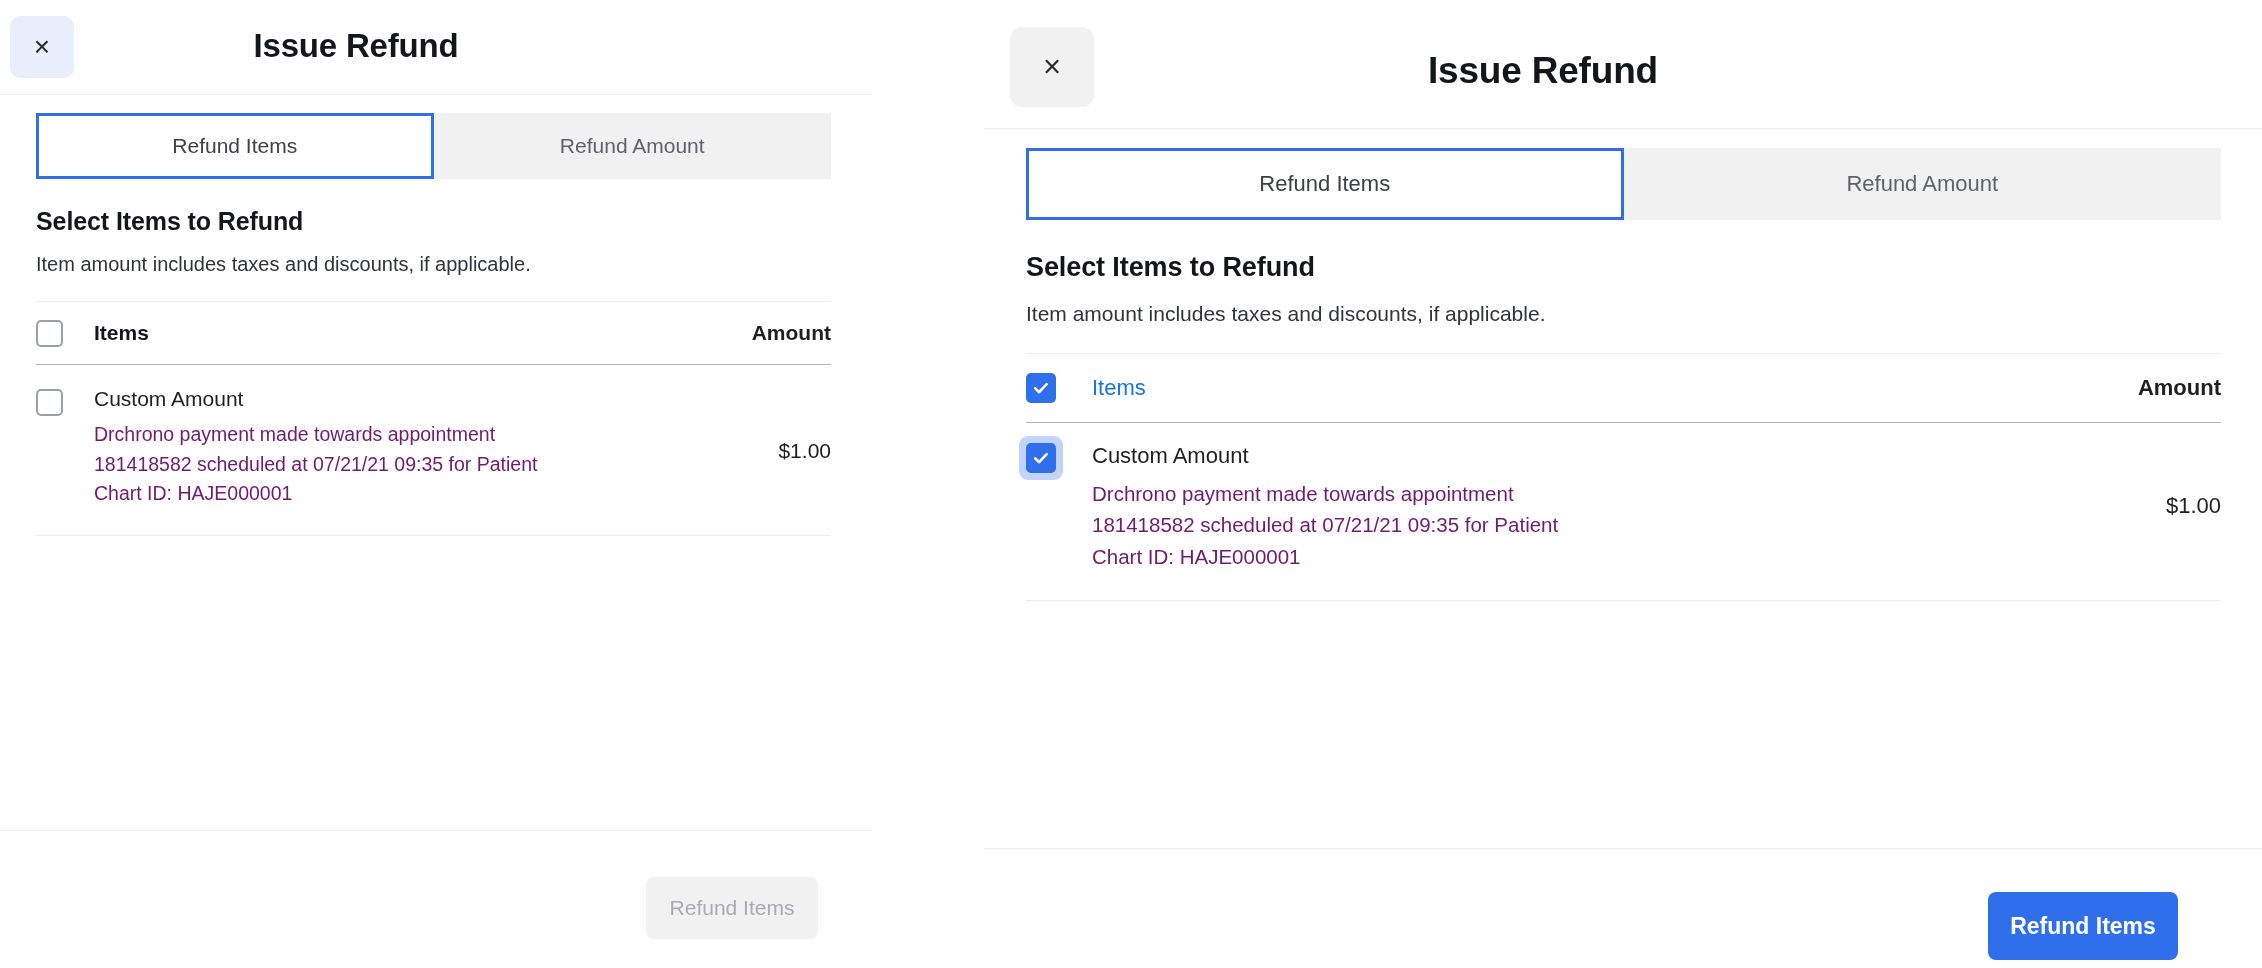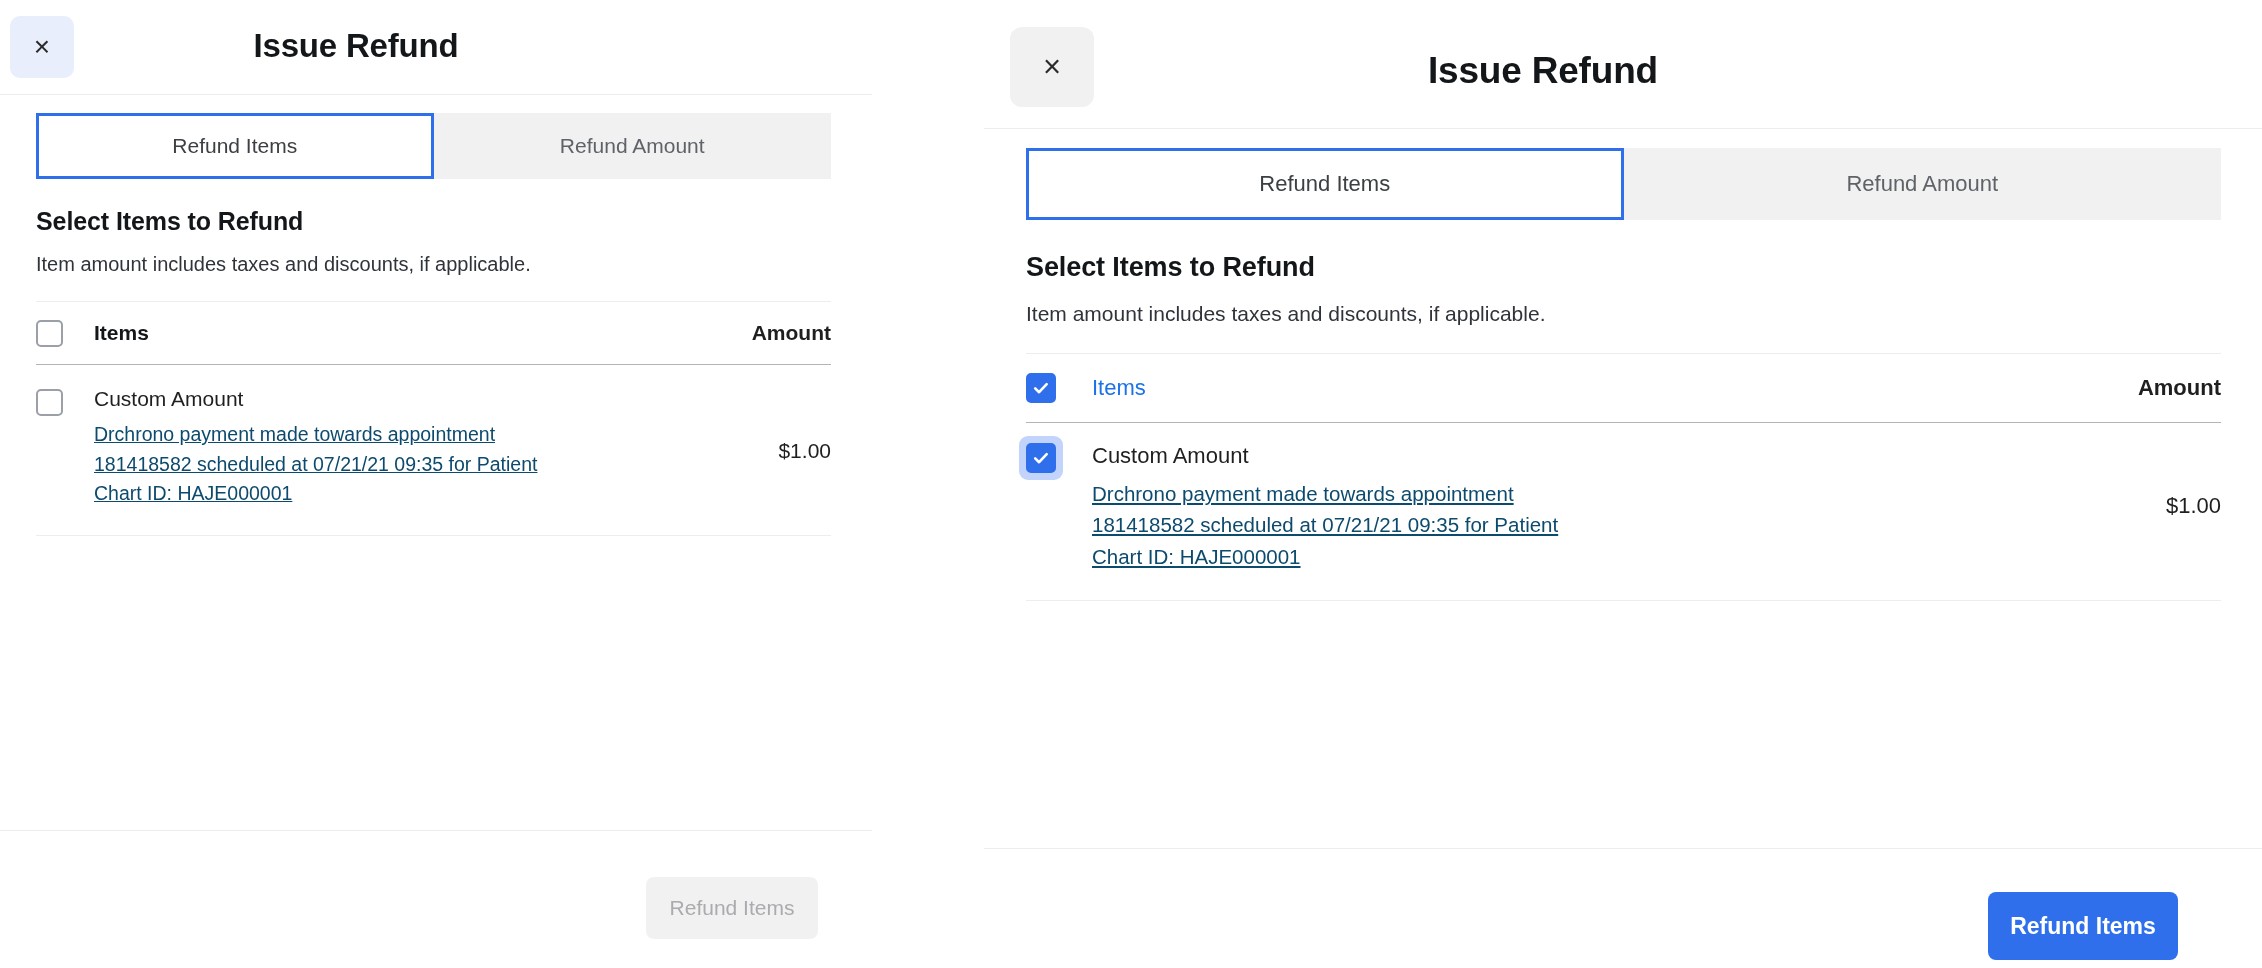--- a/index.html
+++ b/index.html
@@ -122,21 +122,21 @@
     display: flex;
     align-items: center;
     justify-content: flex-end;
   }
   .col-head {
     font-weight: 700;
     color: #14171a;
   }
   .item-name { color: #1f1f1f; }
   .item-name.checked-blue { color: #1a73e8; }
-  .item-desc { color: #0c4a6e; text-decoration: underline; }
+  .item-desc { color: #701a75; }
 
   
   .cbox {
     box-sizing: border-box;
     display: inline-flex;
     align-items: center;
     justify-content: center;
     cursor: pointer;
   }
   .cbox.unchecked {

